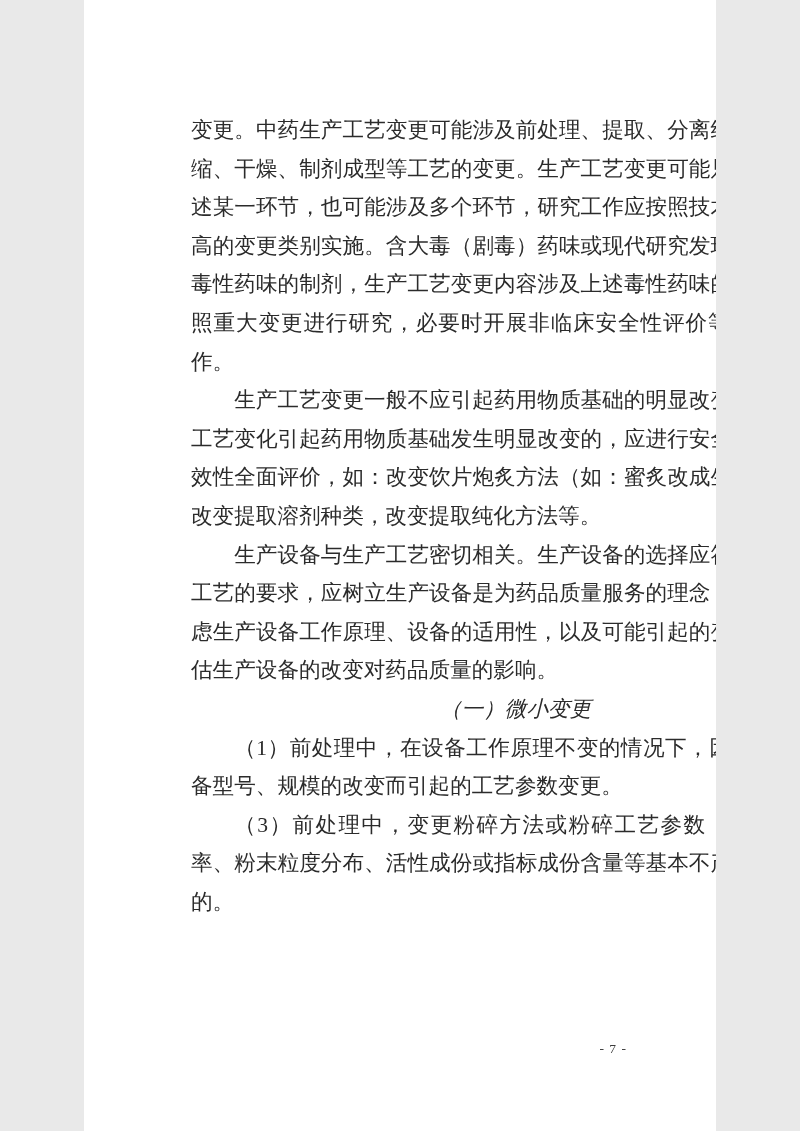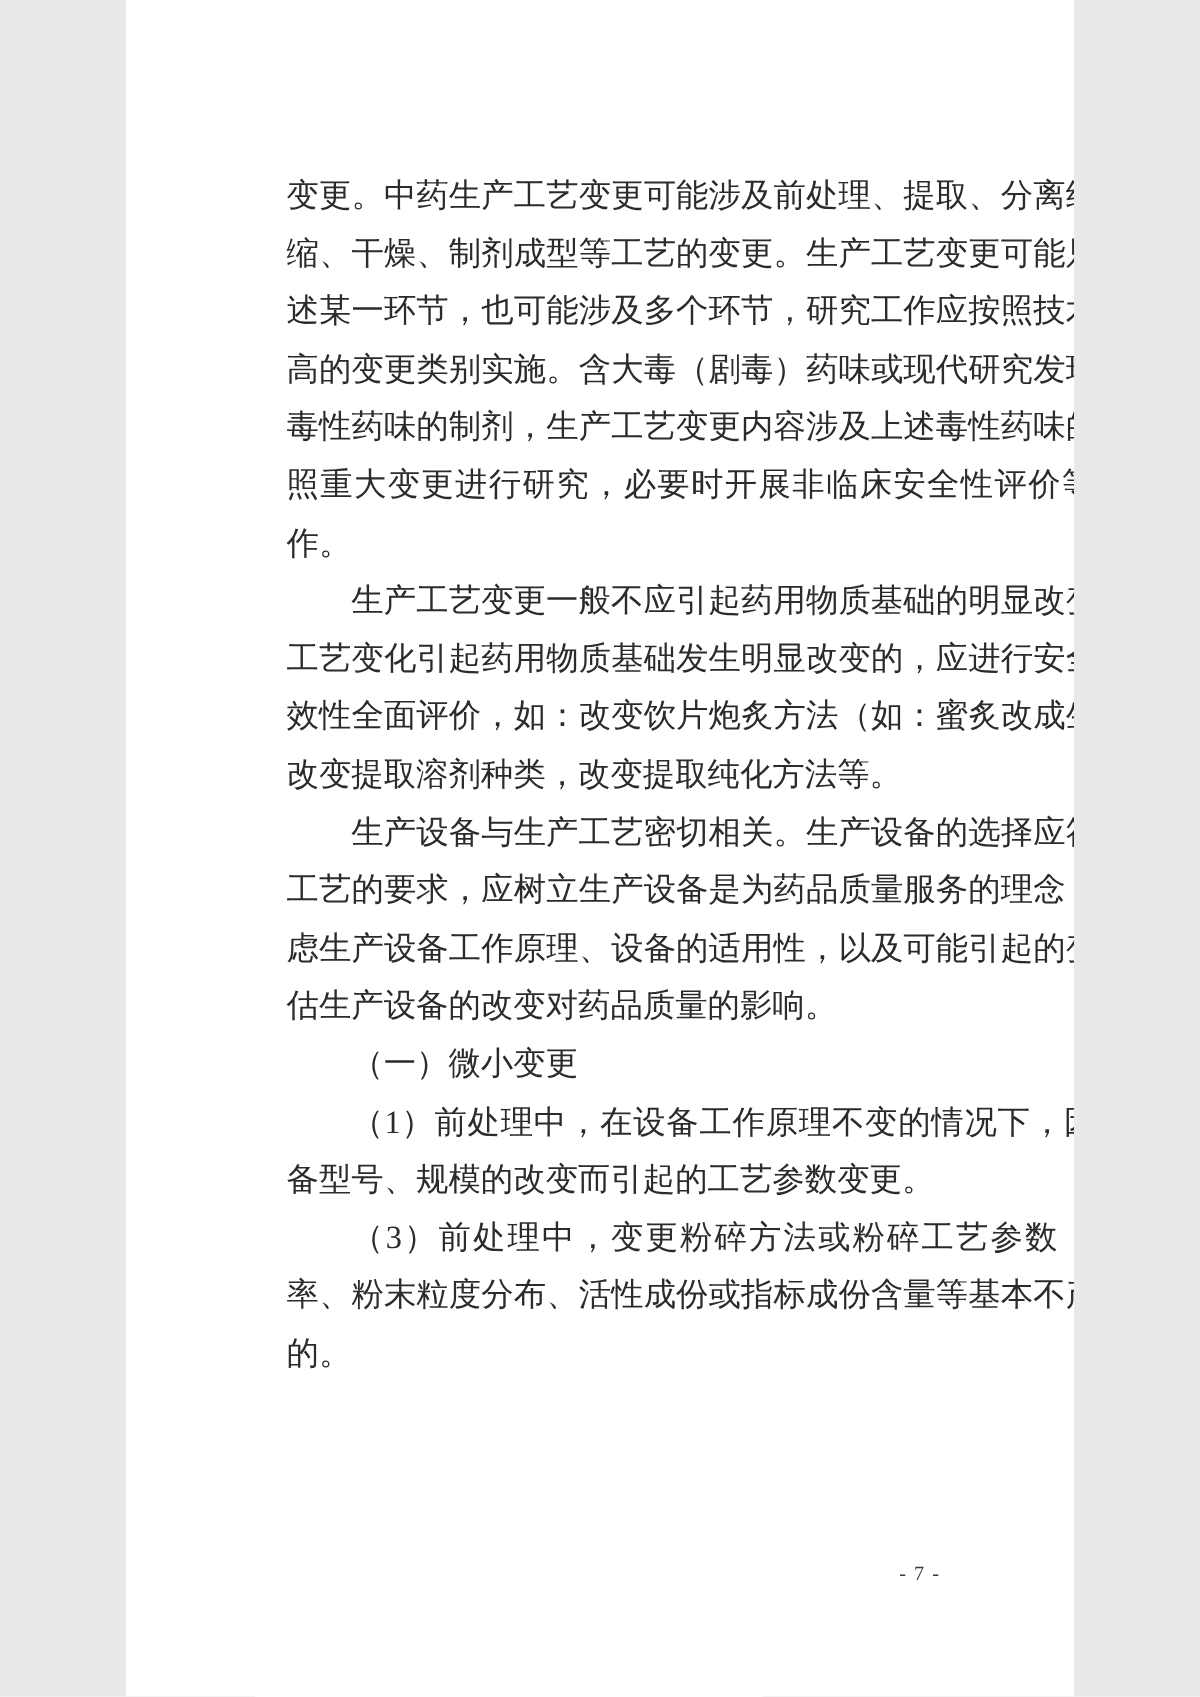--- a/index.html
+++ b/index.html
@@ -30,21 +30,22 @@
     margin: 0;
     padding: 0;
     text-indent: 2em;
     word-break: break-all;
   }
   .content p.continuation {
     text-indent: 0;
   }
   .content p.heading,
   .content p.subheading {
-    text-align: left;
+    font-style: italic;
+    text-align: center;
   }
   .page-number {
     position: absolute;
     top: 1041px;
     right: 89px;
     font-size: 13.5px;
     letter-spacing: 1px;
     color: #3a3a3a;
     font-style: normal;
   }

